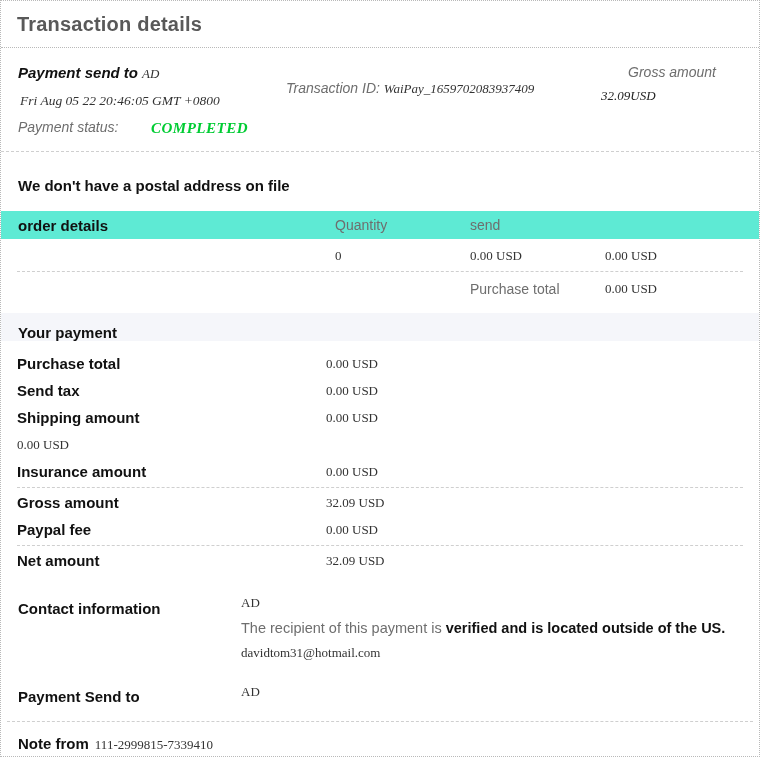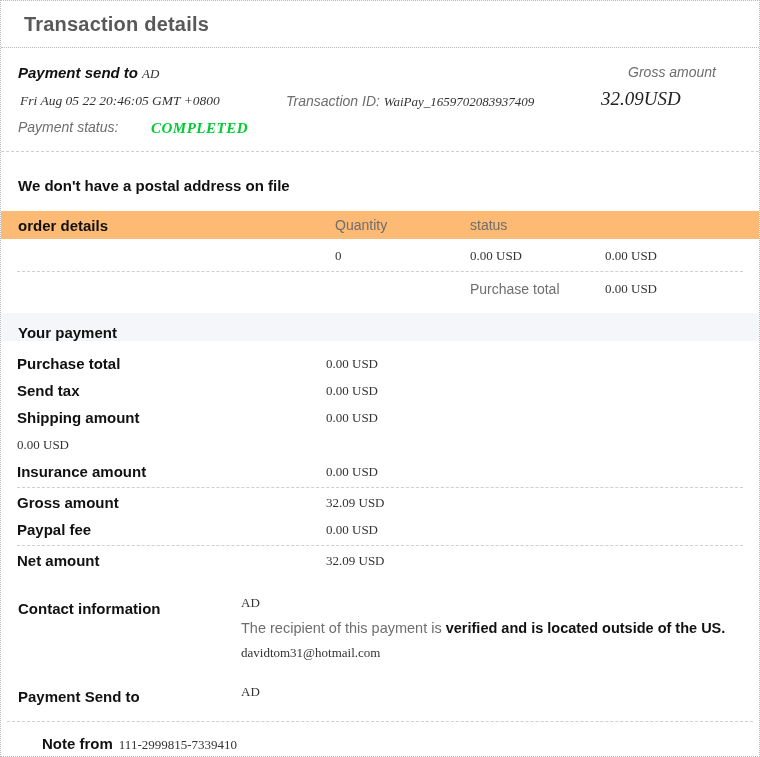--- a/index.html
+++ b/index.html
@@ -14,42 +14,42 @@
   .page {
     width:760px; height:757px;
     border:1px dotted #b9b9b9;
     background:#fff;
   }
   .serif { font-family:"Liberation Serif","DejaVu Serif",serif; }
 
   
   .titlebar {
     height:47px;
-    padding:12px 0 0 23px;
+    padding:12px 0 0 16px;
     border-bottom:1px dotted #b9b9b9;
   }
   .titlebar h1 {
     font-size:20px; font-weight:bold; color:#595959; letter-spacing:0.2px;
   }
 
   
   .head-section {
     position:relative; height:104px;
     border-bottom:1px dashed #cfcfcf;
     margin:0 0 0 0;
     font-style:italic;
   }
   .head-section .inner { position:absolute; inset:0 16px 0 16px; }
   .payee-line { position:absolute; top:16px; left:1px; font-size:15px; font-weight:bold; color:#111; }
   .payee-name { font-weight:normal; font-size:13px; color:#333; margin-left:4px; }
   .gross-label { position:absolute; top:16px; right:27px; font-size:14px; color:#6e6e6e; font-weight:normal; }
   .date-line { position:absolute; top:45px; left:3px; font-size:13.5px; color:#333; }
-  .txid-line { position:absolute; top:45px; left:269px; font-size:14px; color:#6e6e6e; }
+  .txid-line { position:absolute; top:32px; left:269px; font-size:14px; color:#6e6e6e; }
   .txid-value { font-size:13px; color:#333; }
-  .gross-value { position:absolute; top:40px; left:584px; font-size:19px; color:#222;text-align:right; }
+  .gross-value { position:absolute; top:40px; left:584px; font-size:13px; color:#222;text-align:right; }
   .status-line { position:absolute; top:71px; left:1px; font-size:14px; color:#6e6e6e; }
   .status-value { position:absolute; top:72px; left:134px; font-size:15px; font-weight:bold; letter-spacing:0.5px; }
 
   
   .postal-notice {
     margin:25px 16px 0 17px;
     font-size:15px; font-weight:bold; color:#111;
   }
 
   
@@ -96,21 +96,21 @@
 
   
   .send-section { display:flex; margin:14px 16px 0 17px; align-items:flex-start; }
   .send-label { width:223px; font-size:15px; font-weight:bold; color:#111; padding-top:4px; }
   .send-value { font-size:13px; color:#333; }
 
   .note-divider { border:0; border-top:1px dashed #cfcfcf; margin:16px 6px 0 6px; }
 
   
   .note-section { margin:13px 16px 0 17px; }
-  .note-label { font-size:15px; font-weight:bold; color:#111;margin-left:24px; }
+  .note-label { font-size:15px; font-weight:bold; color:#111; }
   .note-value { font-size:13px; color:#333; margin-left:6px; }
 </style>
 </head>
 <body>
 
 <div class="page">
 
   <div class="titlebar">
     <h1>Transaction details</h1>
   </div>
@@ -128,24 +128,24 @@
       </div>
       <div class="gross-value serif">32.09USD</div>
       <div class="status-line">Payment status:</div>
       <div class="status-value serif" id="status-value" style="color: rgb(0, 204, 51);">COMPLETED</div>
     </div>
   </div>
 
   <div class="postal-notice">We don't have a postal address on file</div>
 
   <div class="order-table">
-    <div class="band order-head" style="background: #fdba74;">
+    <div class="band order-head" style="background: #5eead4;">
       <div class="col-title">order details</div>
       <div class="col-q">Quantity</div>
-      <div class="col-p">status</div>
+      <div class="col-p">send</div>
     </div>
     <div class="order-row">
       <div class="cell c1"></div>
       <div class="cell c2 serif">0</div>
       <div class="cell c3 serif">0.00 USD</div>
       <div class="cell c4 serif">0.00 USD</div>
     </div>
     <hr class="dash">
     <div class="ptotal-row">
       <div class="sp"></div>

